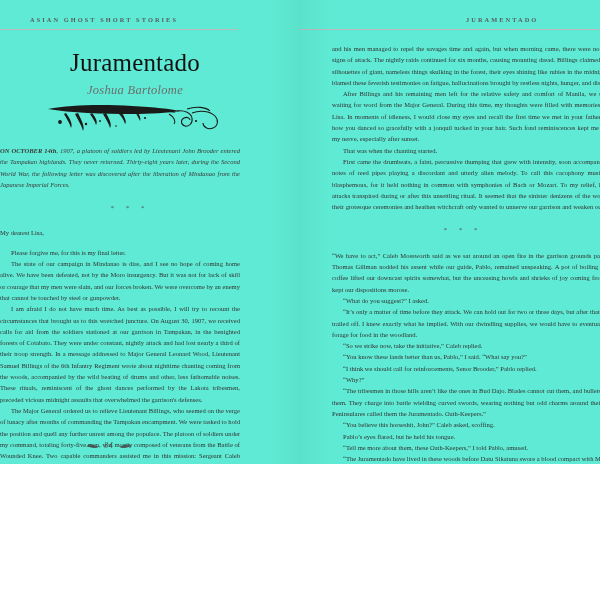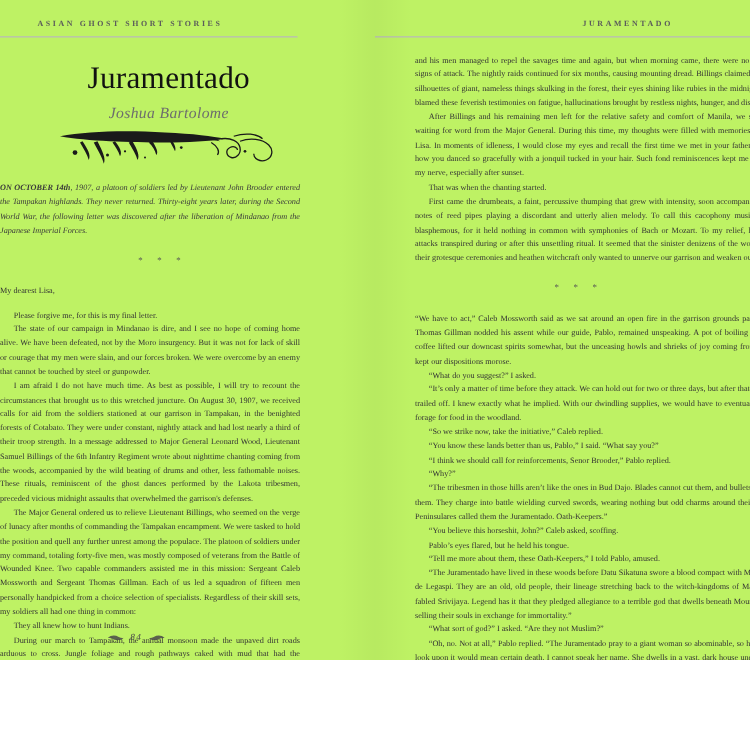--- a/index.html
+++ b/index.html
@@ -20,24 +20,24 @@
     position: absolute;
     inset: 0;
     display: flex;
     width: 600px;
     height: 600px;
   }
 
   
   .page {
     position: relative;
-    height: 528px;
+    height: 464px;
     box-sizing: border-box;
     overflow: hidden;
-    background: #bef264;
+    background: #5eead4;
   }
   .page-left {
     width: 300px;
     padding: 0;
   }
   .page-right {
     width: 300px;
     padding: 0;
   }
 

